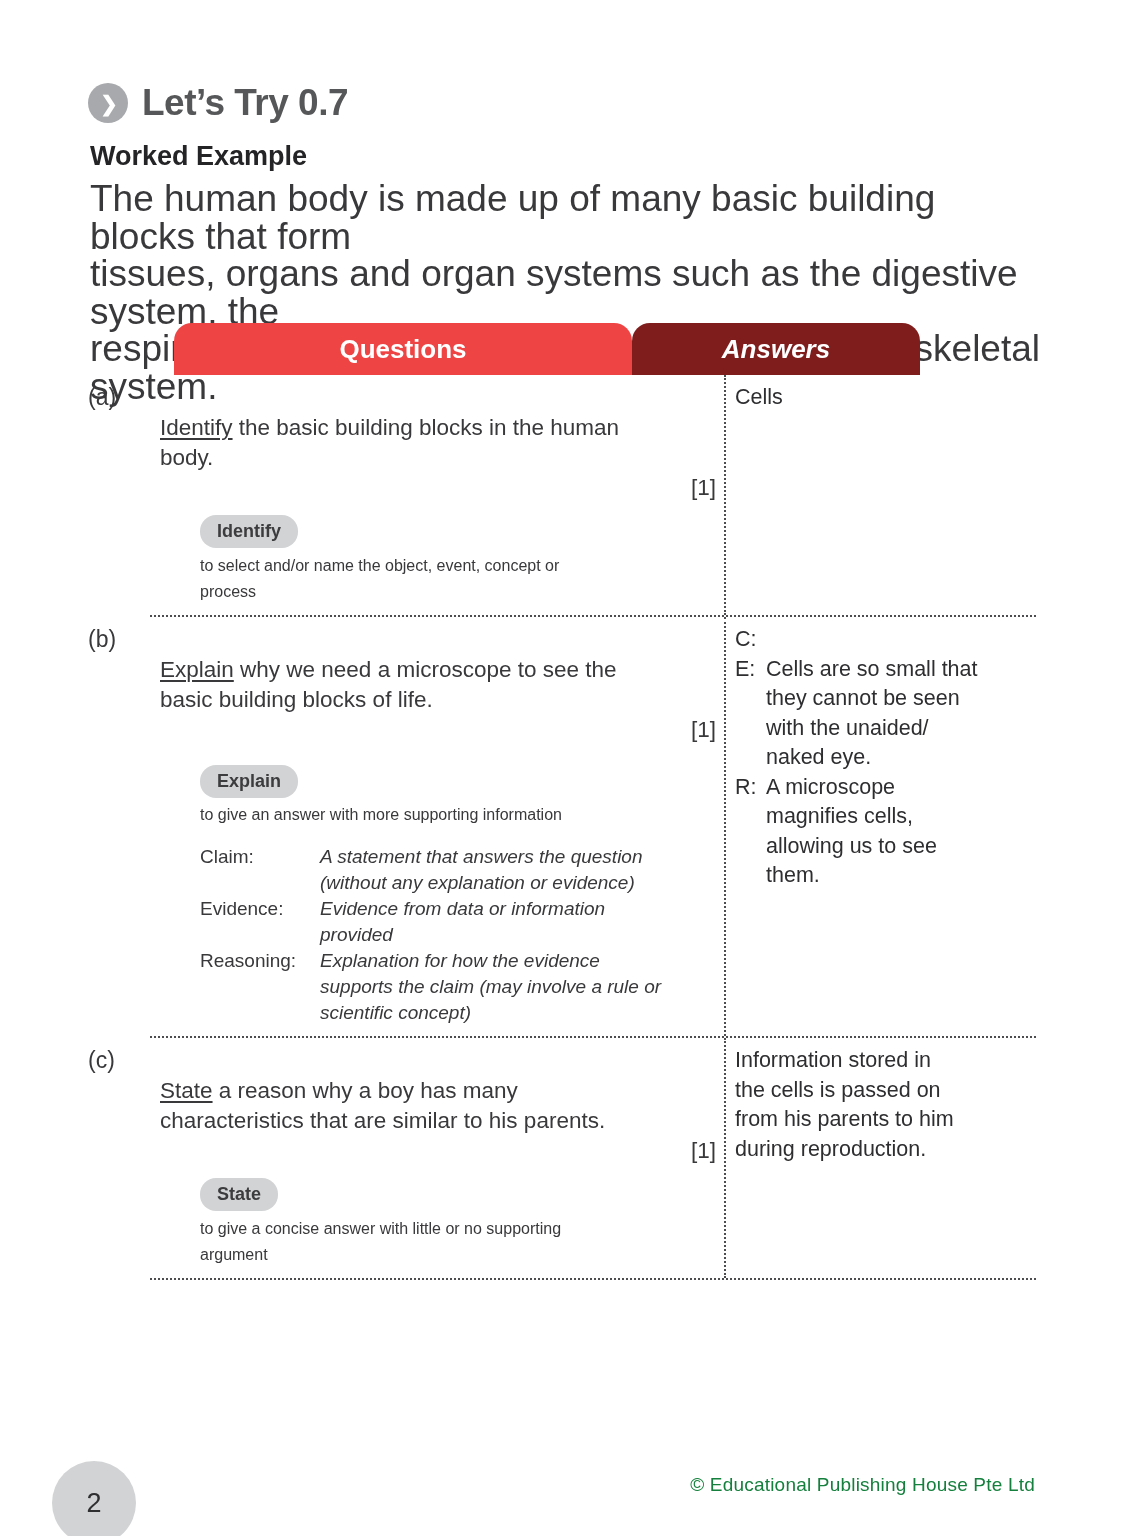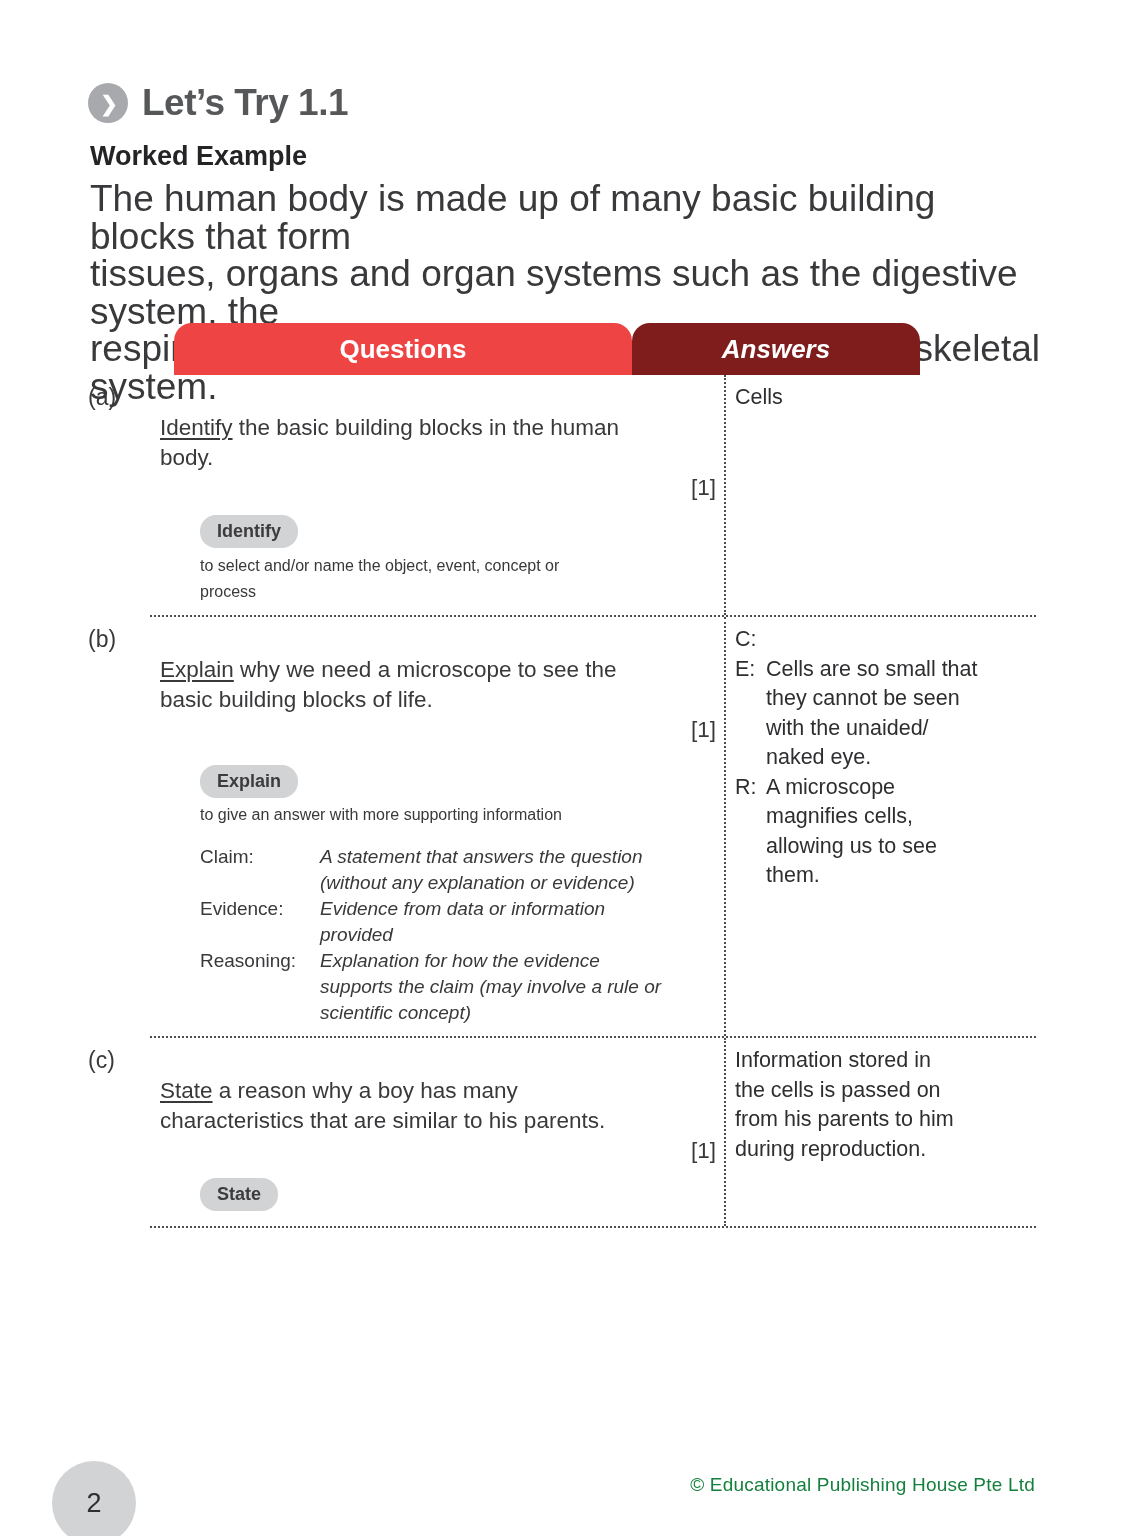--- a/index.html
+++ b/index.html
@@ -129,21 +129,21 @@
     font-size:19px; color:#15803d; letter-spacing:0.2px;
   }
 </style>
 </head>
 <body>
 
 <div class="page">
 
   <div class="title-row">
     <span class="title-icon">❯</span>
-    <span class="page-title">Let’s Try 1.1</span>
+    <span class="page-title">Let’s Try 0.7</span>
   </div>
 
   <div class="worked-example">Worked Example</div>
 
   <div class="intro">The human body is made up of many basic building blocks that form
 tissues, organs and organ systems such as the digestive system, the
 respiratory system, the circulatory system and the skeletal system.</div>
 
   <div class="qa-table">
 
@@ -215,20 +215,22 @@
 
     <div class="trow trow-c">
       <span class="row-label">(c)</span>
       <div class="qcell">
         <div class="question">
           <span class="keyword">State</span><span> a reason why a boy has many
 characteristics that are similar to his parents.</span>
           <span class="marks">[1]</span>
         </div>
         <div class="badge">State</div>
+        <div class="definition">to give a concise answer with little or no supporting
+argument</div>
       </div>
       <div class="acell">
         <div class="answer-plain">Information stored in
 the cells is passed on
 from his parents to him
 during reproduction.</div>
       </div>
     </div>
 
   </div>

